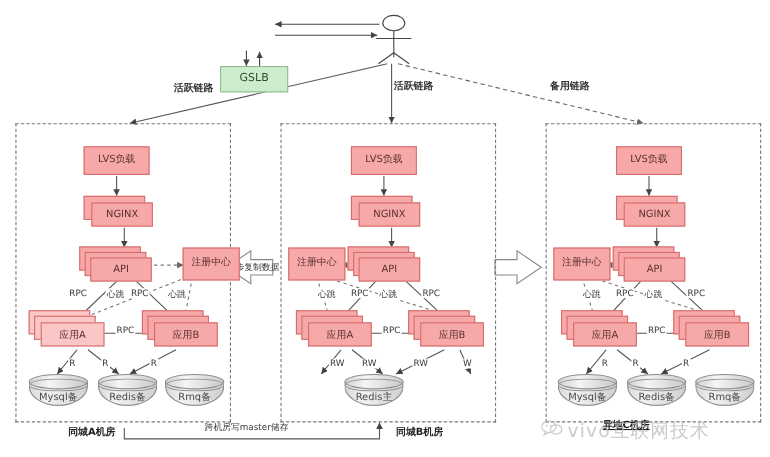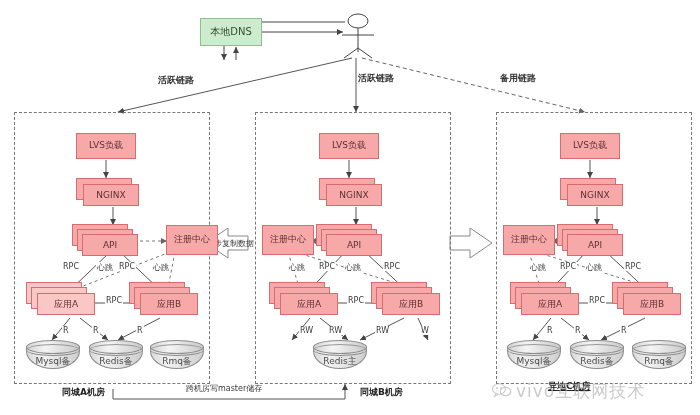--- a/index.html
+++ b/index.html
@@ -139,22 +139,22 @@
     <path d="M561,318 L589,340" stroke="#555" stroke-width="1" fill="none" marker-end="url(#ah)"></path>
     <path d="M645,318 L601,340" stroke="#555" stroke-width="1" fill="none" marker-end="url(#ah)"></path>
 
     <path d="M113,389 L113,399 L345,399 L345,384" stroke="#555" stroke-width="1" fill="none" marker-end="url(#ah)"></path>
 
     <path d="M206,243 L228,228 L228,236 L248,236 L248,250 L228,250 L228,258 Z" fill="#ffffff" stroke="#888" stroke-width="1"></path>
 
     <path d="M492,243 L470,228 L470,236 L450,236 L450,250 L470,250 L470,258 Z" fill="#ffffff" stroke="#888" stroke-width="1"></path>
   </svg>
 
-  <div class="node green" style="left:200px;top:18px;width:62px;height:28px;font-size:10px;">
-    <span>本地DNS</span>
+  <div class="node green" style="left:200px;top:60px;width:62px;height:24px;font-size:10px;">
+    <span>GSLB</span>
   </div>
 
   <div class="actor" style="left:336px;top:12px;width:44px;height:48px;">
     <svg width="44" height="48" viewBox="0 0 44 48">
       <ellipse cx="22" cy="9" rx="10" ry="7" fill="none" stroke="#444" stroke-width="1"></ellipse>
       <line x1="22" y1="16" x2="22" y2="40" stroke="#444" stroke-width="1"></line>
       <line x1="6" y1="23" x2="38" y2="23" stroke="#444" stroke-width="1"></line>
       <line x1="22" y1="36" x2="8" y2="46" stroke="#444" stroke-width="1"></line>
       <line x1="22" y1="36" x2="36" y2="46" stroke="#444" stroke-width="1"></line>
     </svg>

